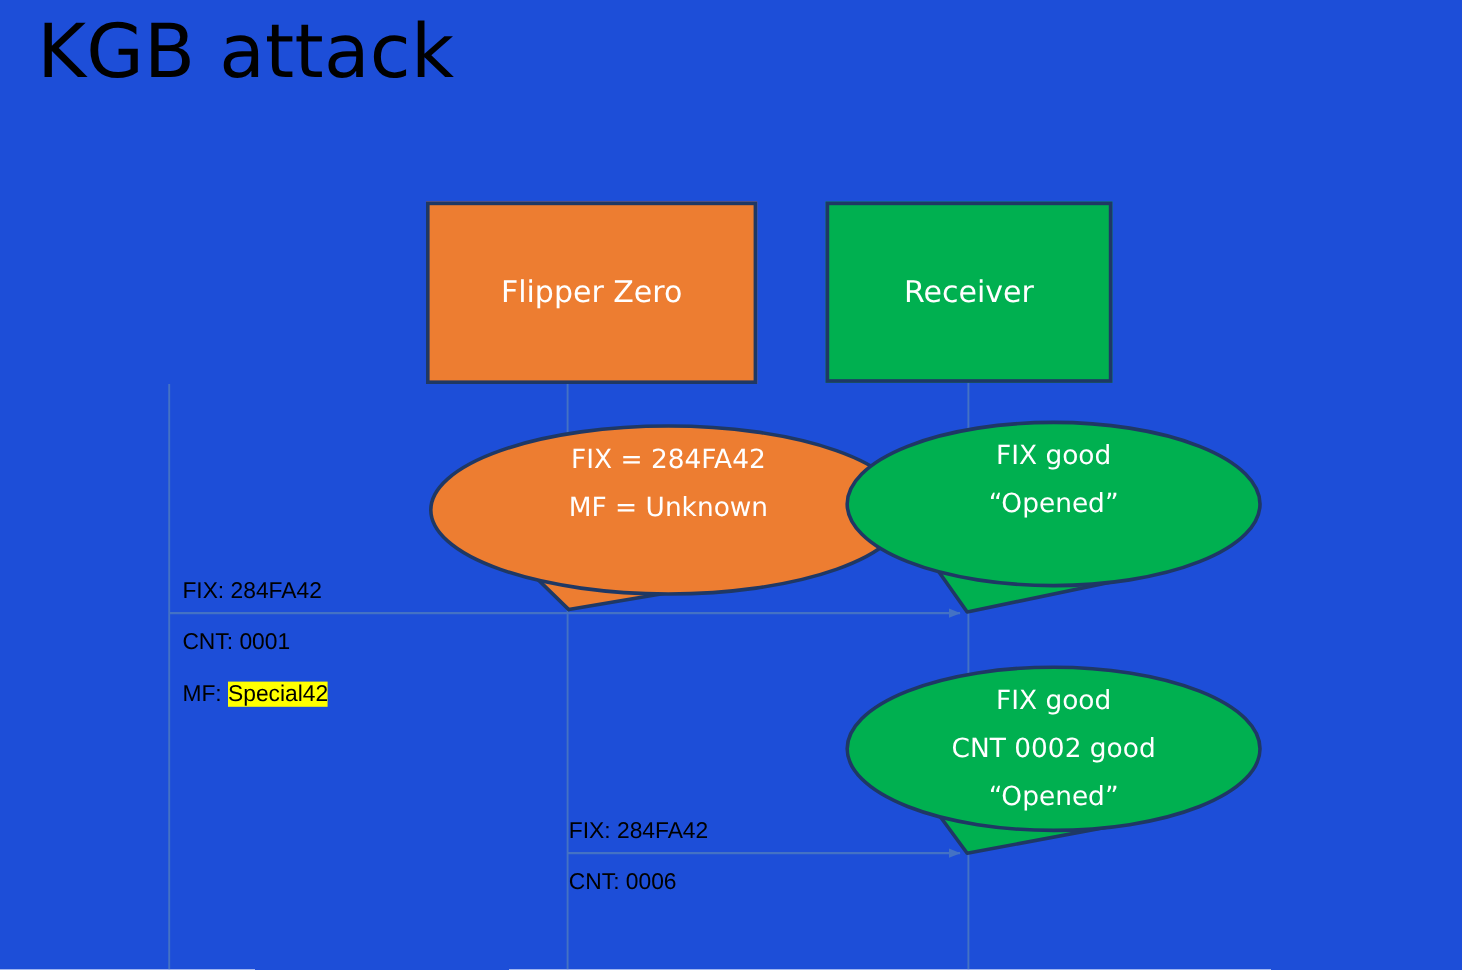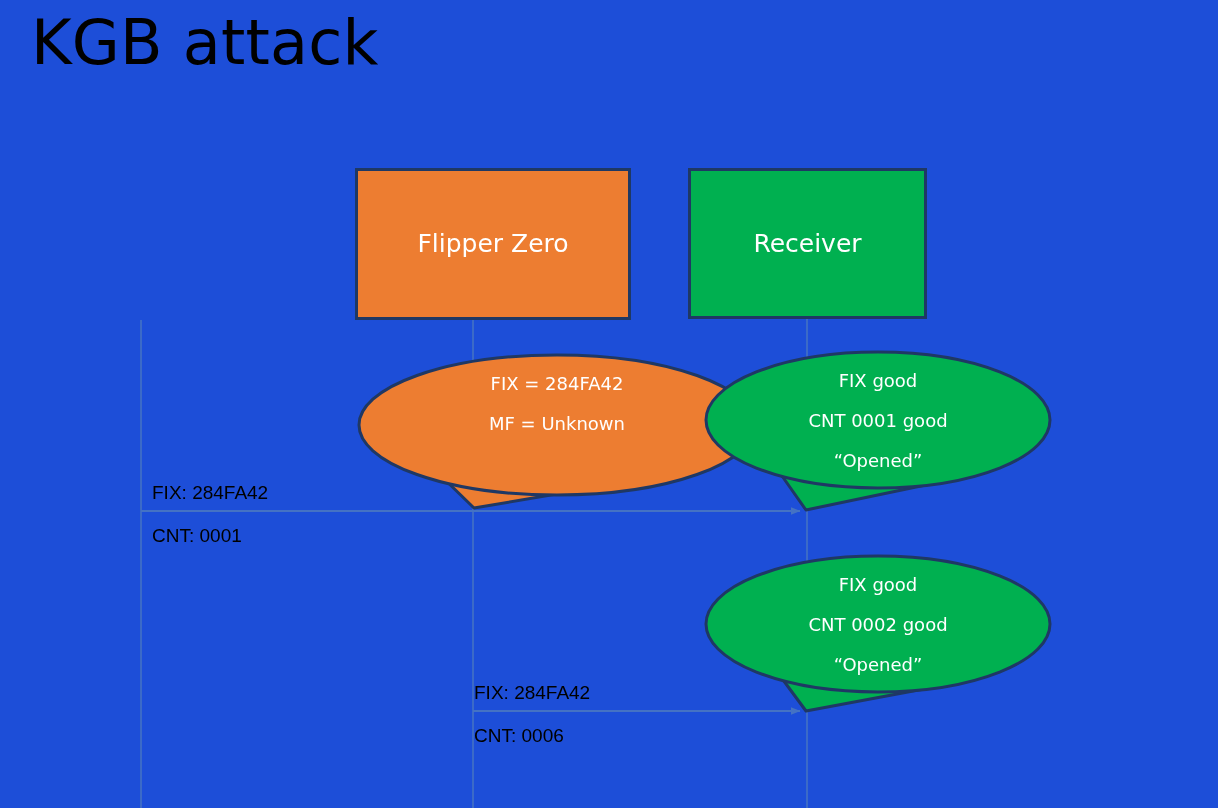--- a/index.html
+++ b/index.html
@@ -47,21 +47,21 @@
     color: #ffffff;
     font-size: 25px;
     font-weight: 400;
     font-family: "DejaVu Sans", "Liberation Sans", sans-serif;
     text-align: center;
     line-height: 1.1;
   }
   .callout-text {
     position: absolute;
     color: #ffffff;
-    font-size: 18px;
+    font-size: 22px;
     line-height: 40px;
     text-align: center;
     font-family: "DejaVu Sans", "Liberation Sans", sans-serif;
     white-space: nowrap;
     pointer-events: none;
   }
   .msg-block {
     position: absolute;
     color: #000000;
     font-size: 19px;
@@ -119,37 +119,39 @@
     <span class="node-label">Receiver</span>
   </div>
 
   <div class="callout-text" style="left:359px; top:364px; width:396px;">
     <div>FIX = 284FA42</div>
     <div>MF = Unknown</div>
   </div>
 
   <div class="callout-text" style="left:706px; top:361px; width:344px;">
     <div>FIX good</div>
-    <div>CNT 0001 good</div>
     <div>“Opened”</div>
   </div>
 
   <div class="callout-text" style="left:706px; top:565px; width:344px;">
     <div>FIX good</div>
     <div>CNT 0002 good</div>
     <div>“Opened”</div>
   </div>
 
   <div class="msg-block" style="left:152px; top:471px;">
     <div>
       <span>FIX: </span><span>284FA42</span>
     </div>
     <div>
       <span>CNT: </span><span>0001</span>
     </div>
+    <div>
+      <span>MF: </span><span class="hl">Special42</span>
+    </div>
   </div>
 
   <div class="msg-block" style="left:474px; top:671px;">
     <div>
       <span>FIX: </span><span>284FA42</span>
     </div>
     <div>
       <span>CNT: </span><span>0006</span>
     </div>
   </div>

